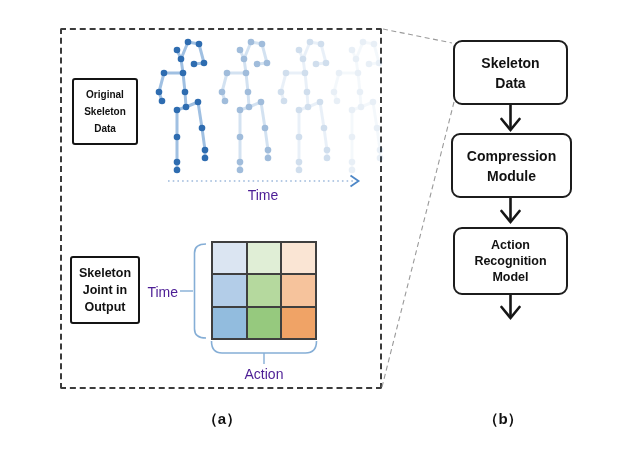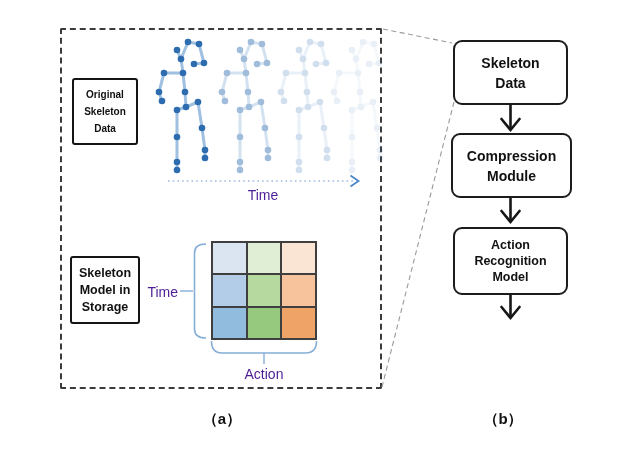--- a/index.html
+++ b/index.html
@@ -253,22 +253,22 @@
   </svg>
 
   <div class="abs label-box orig-box">
     <span>Original</span>
     <span>Skeleton</span>
     <span>Data</span>
   </div>
 
   <div class="abs label-box store-box">
     <span>Skeleton</span>
-    <span>Model in</span>
-    <span>Storage</span>
+    <span>Joint in</span>
+    <span>Output</span>
   </div>
 
   <div class="abs plain-label ta-c" style="left:240px;top:187px;width:46px">Time</div>
 
   <div class="abs grid-matrix">
     <div class="grid-cell" style="background-color: rgb(219, 229, 242);"></div>
     <div class="grid-cell" style="background-color: rgb(224, 238, 214);"></div>
     <div class="grid-cell" style="background-color: rgb(250, 229, 212);"></div>
     <div class="grid-cell" style="background-color: rgb(179, 205, 232);"></div>
     <div class="grid-cell" style="background-color: rgb(181, 217, 158);"></div>

